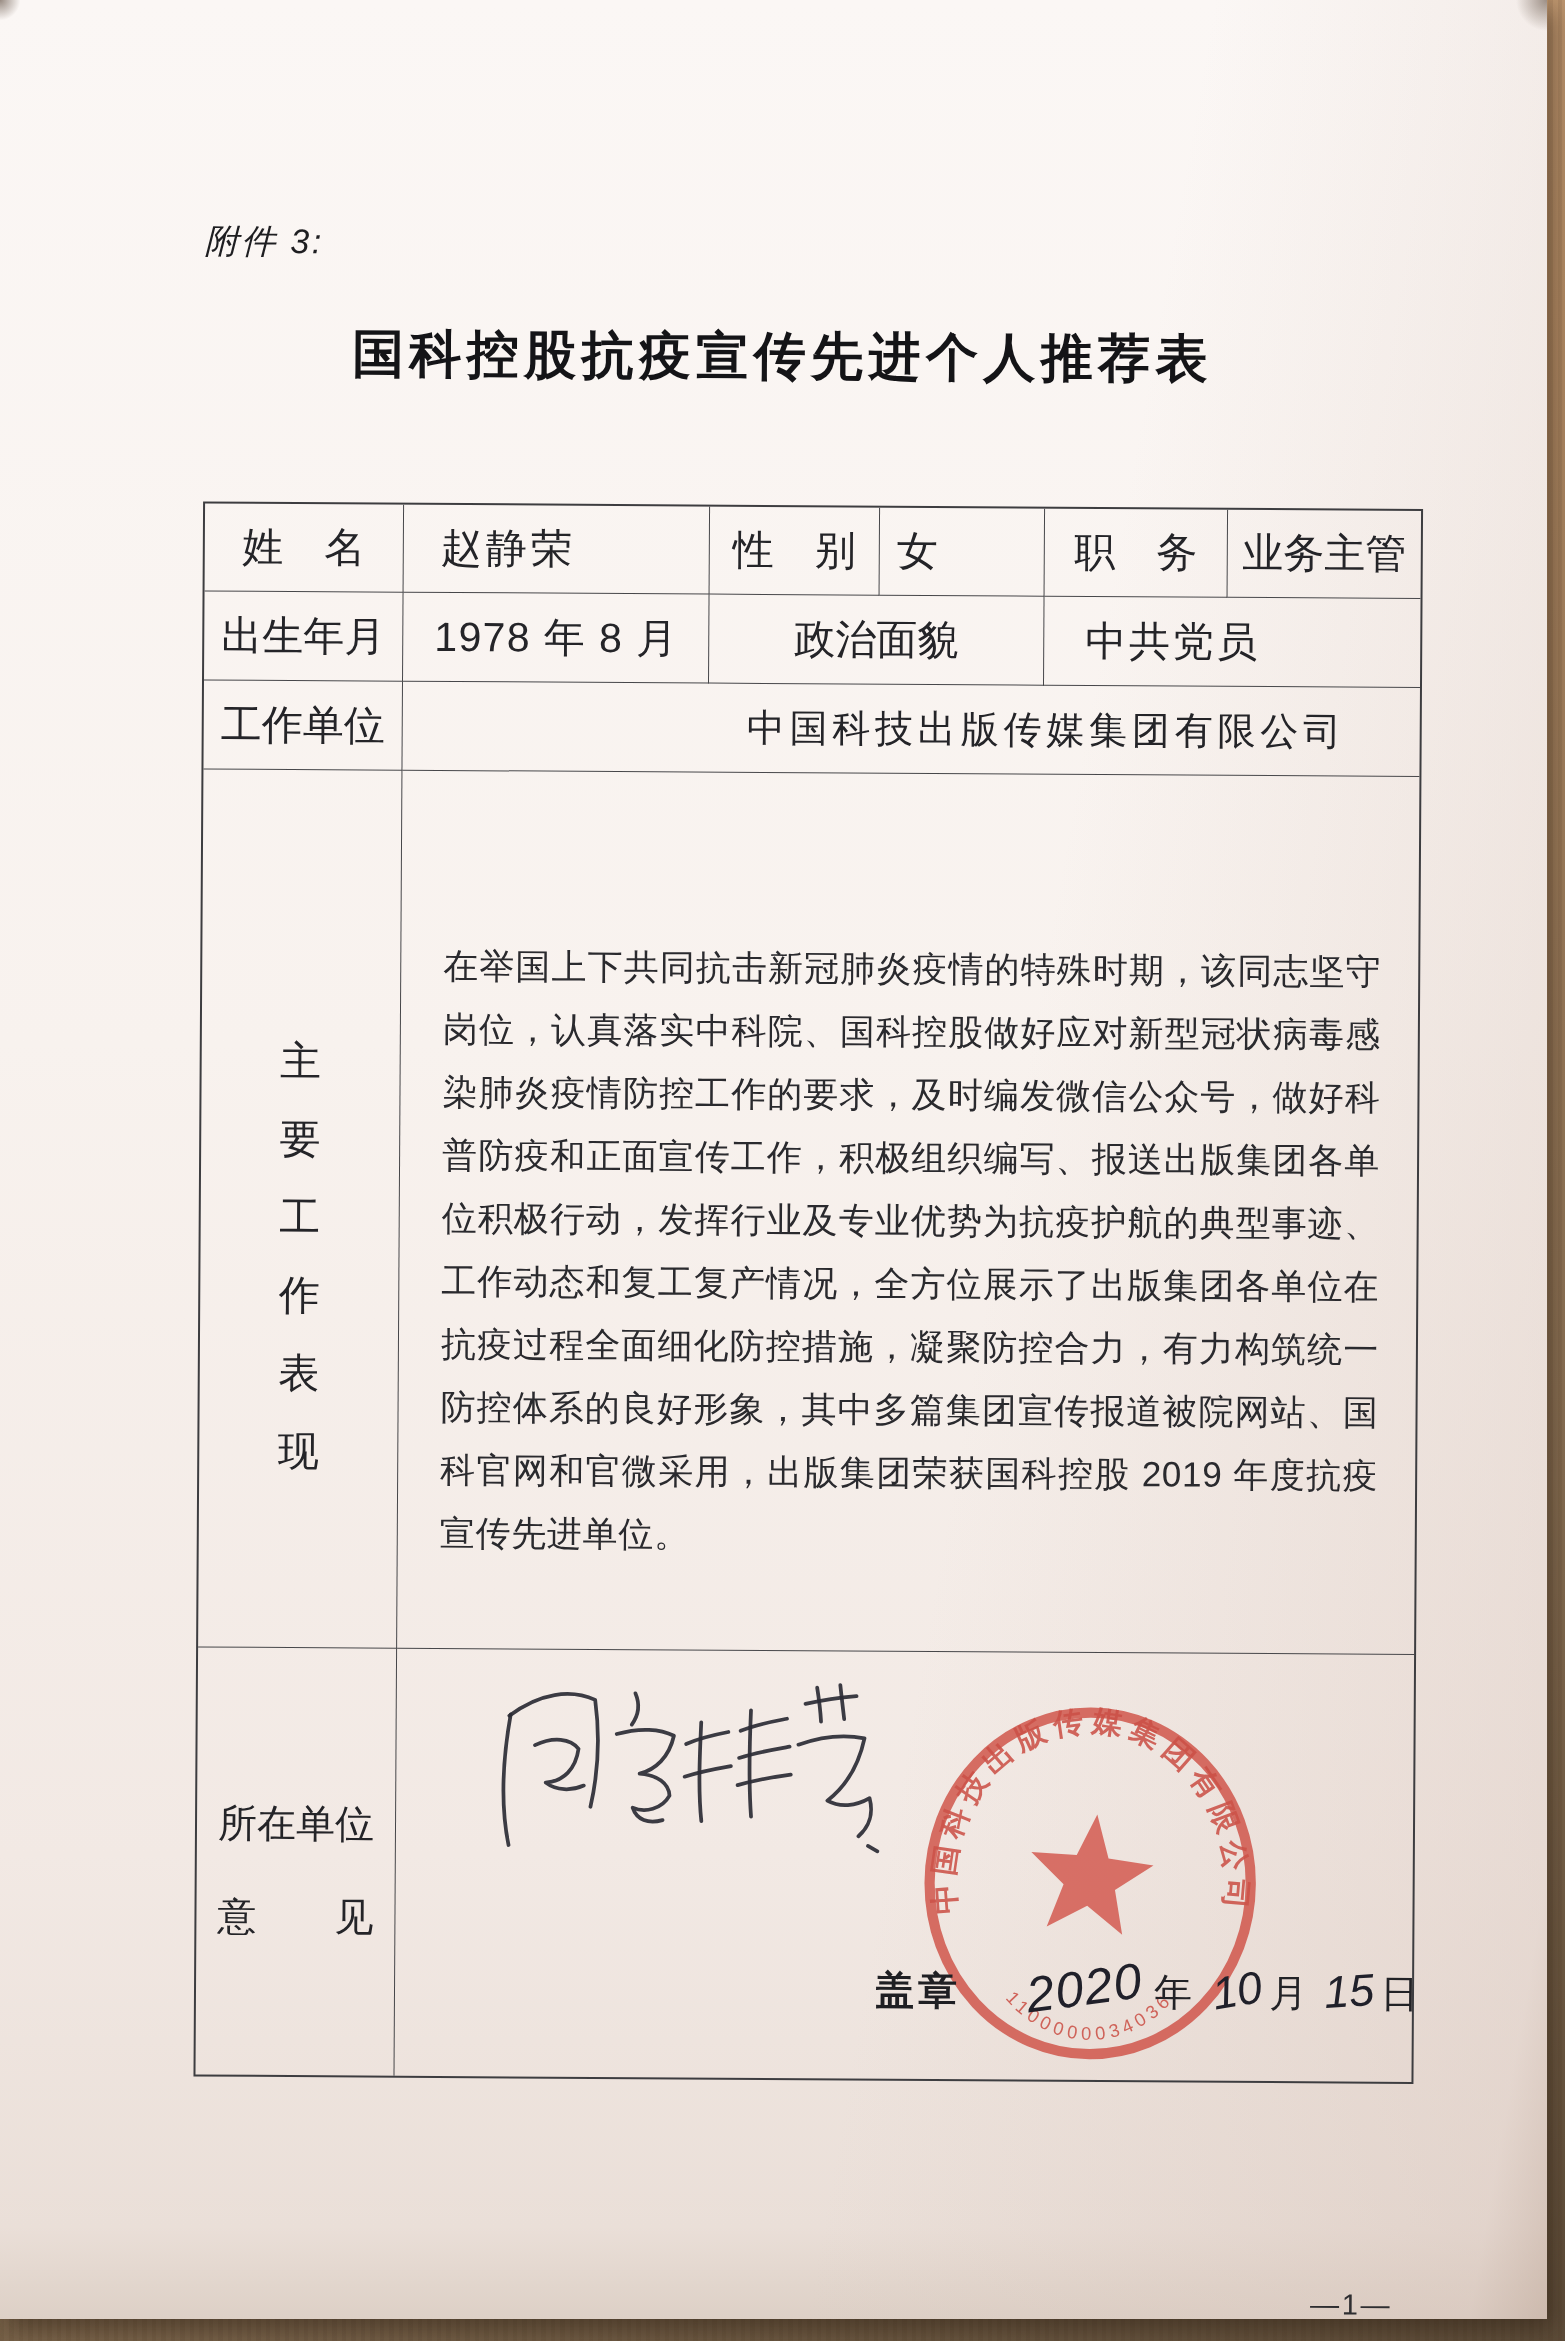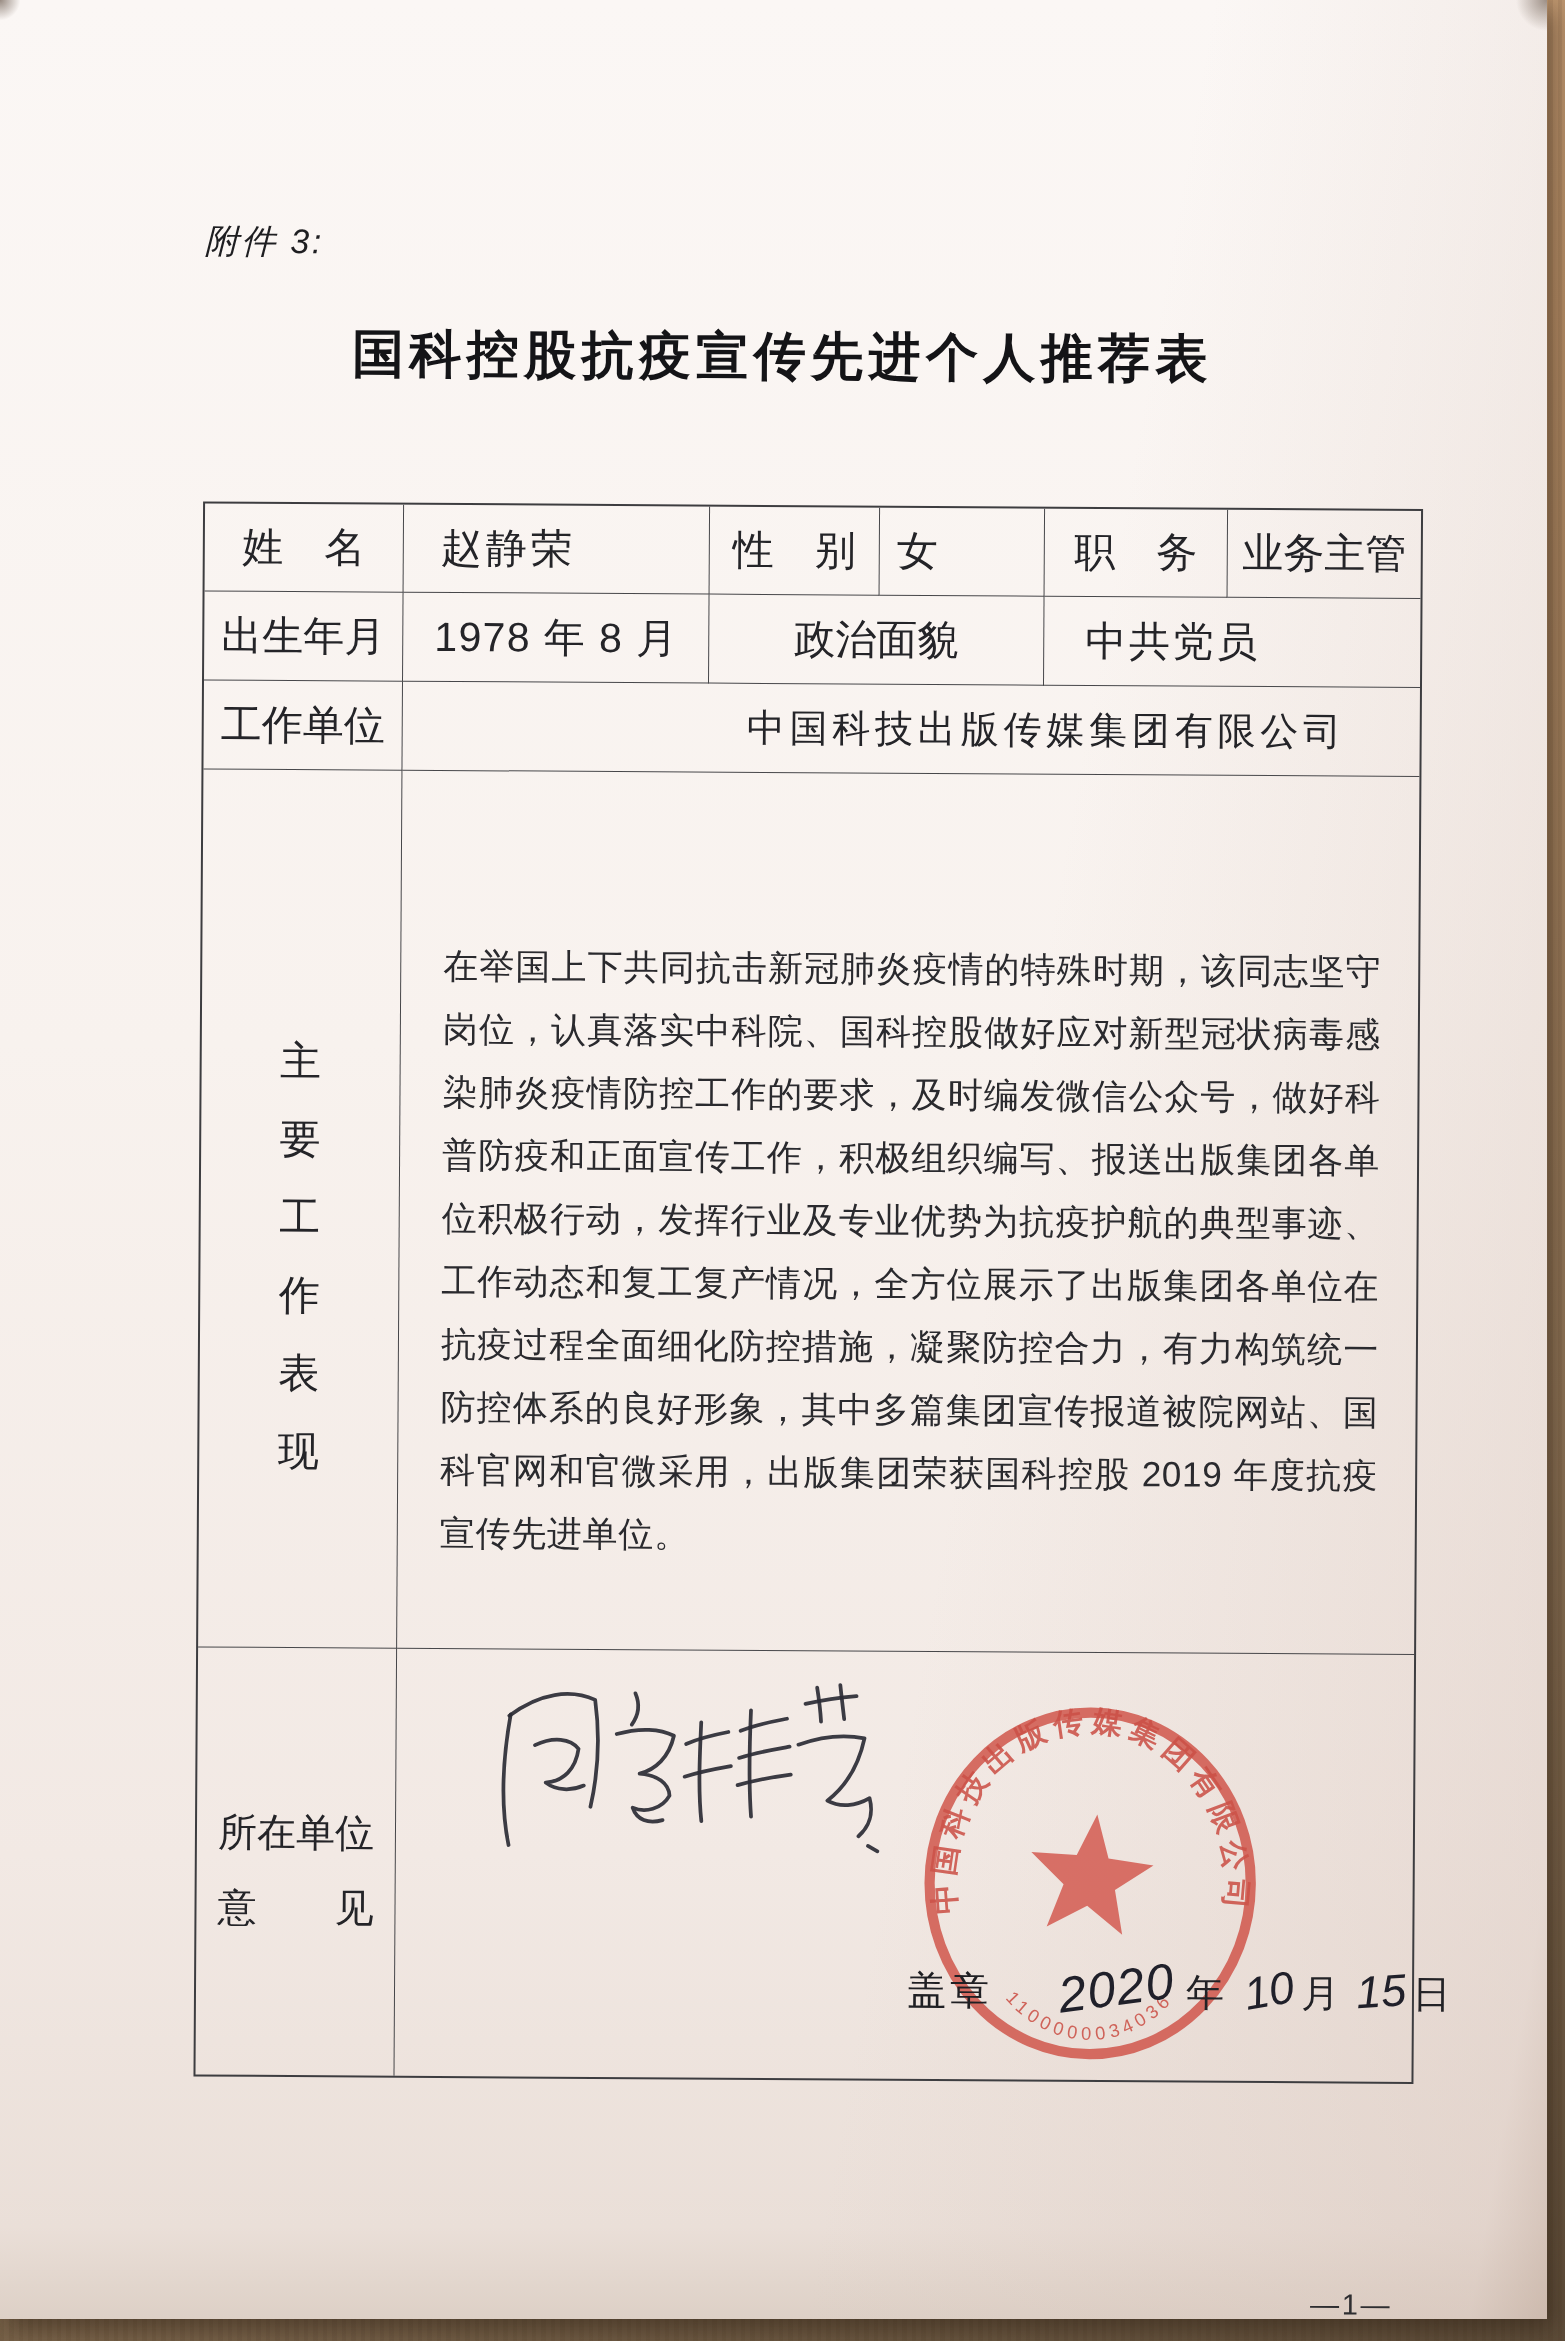--- a/index.html
+++ b/index.html
@@ -43,30 +43,30 @@
   .pad-60{padding-left:41px;letter-spacing:2.7px;}
   .company-row{padding-left:344px;font-size:38px;letter-spacing:4.8px;}
 
   .perf-label{flex-direction:column;justify-content:center;padding-top:95px;}
   .perf-label .vchar{line-height:78px;font-size:41px;}
   .perf-content{align-items:flex-start;}
   .perf-text{margin:163px 37px 0 42px;font-size:35px;line-height:63px;letter-spacing:0.7px;
     text-align:justify;color:#2a2a2e;}
 
   .opinion-label{flex-direction:column;justify-content:center;padding-top:17px;}
-  .opinion-label .oline{line-height:39px;font-size:39px;margin:18px 0;}
+  .opinion-label .oline{line-height:39px;font-size:39px;margin:27px 0;}
 
   .sig-svg{position:absolute;left:65px;top:24px;}
   .sig-stroke{fill:none;stroke:#2b2b35;stroke-width:5.5;stroke-linecap:round;stroke-linejoin:round;opacity:.92;}
   .visually-hidden{position:absolute;width:0.7px;height:0.7px;overflow:hidden;opacity:0;}
 
   .stamp-svg{position:absolute;left:521px;top:52px;mix-blend-mode:multiply;opacity:.93;}
 
   .seal-row{position:absolute;left:480px;top:306px;display:flex;align-items:baseline;white-space:nowrap;}
-  .seal-label{font-size:39px;font-weight:400;letter-spacing:4.1px;color:#1f1f23;margin-left:32px;}
+  .seal-label{font-size:39px;font-weight:700;letter-spacing:4.1px;color:#1f1f23;}
   .unit{font-size:38px;color:#222226;}
   .hw{font-style:italic;color:#20202a;display:inline-block;}
   .hw-year{font-size:50px;transform:rotate(-8deg);margin-left:65px;letter-spacing:1.4px;}
   .hw-month{font-size:45px;transform:rotate(-10deg);margin-left:20.4px;}
   .hw-day{font-size:45px;transform:rotate(-4deg);margin-left:16.3px;}
   .u-year{margin-left:11px;}
   .u-month{margin-left:6.8px;}
   .u-day{margin-left:6.8px;}
 
   .page-number{position:absolute;left:1322px;top:2282px;font-size:29px;letter-spacing:2.7px;color:#2e2e31;}

